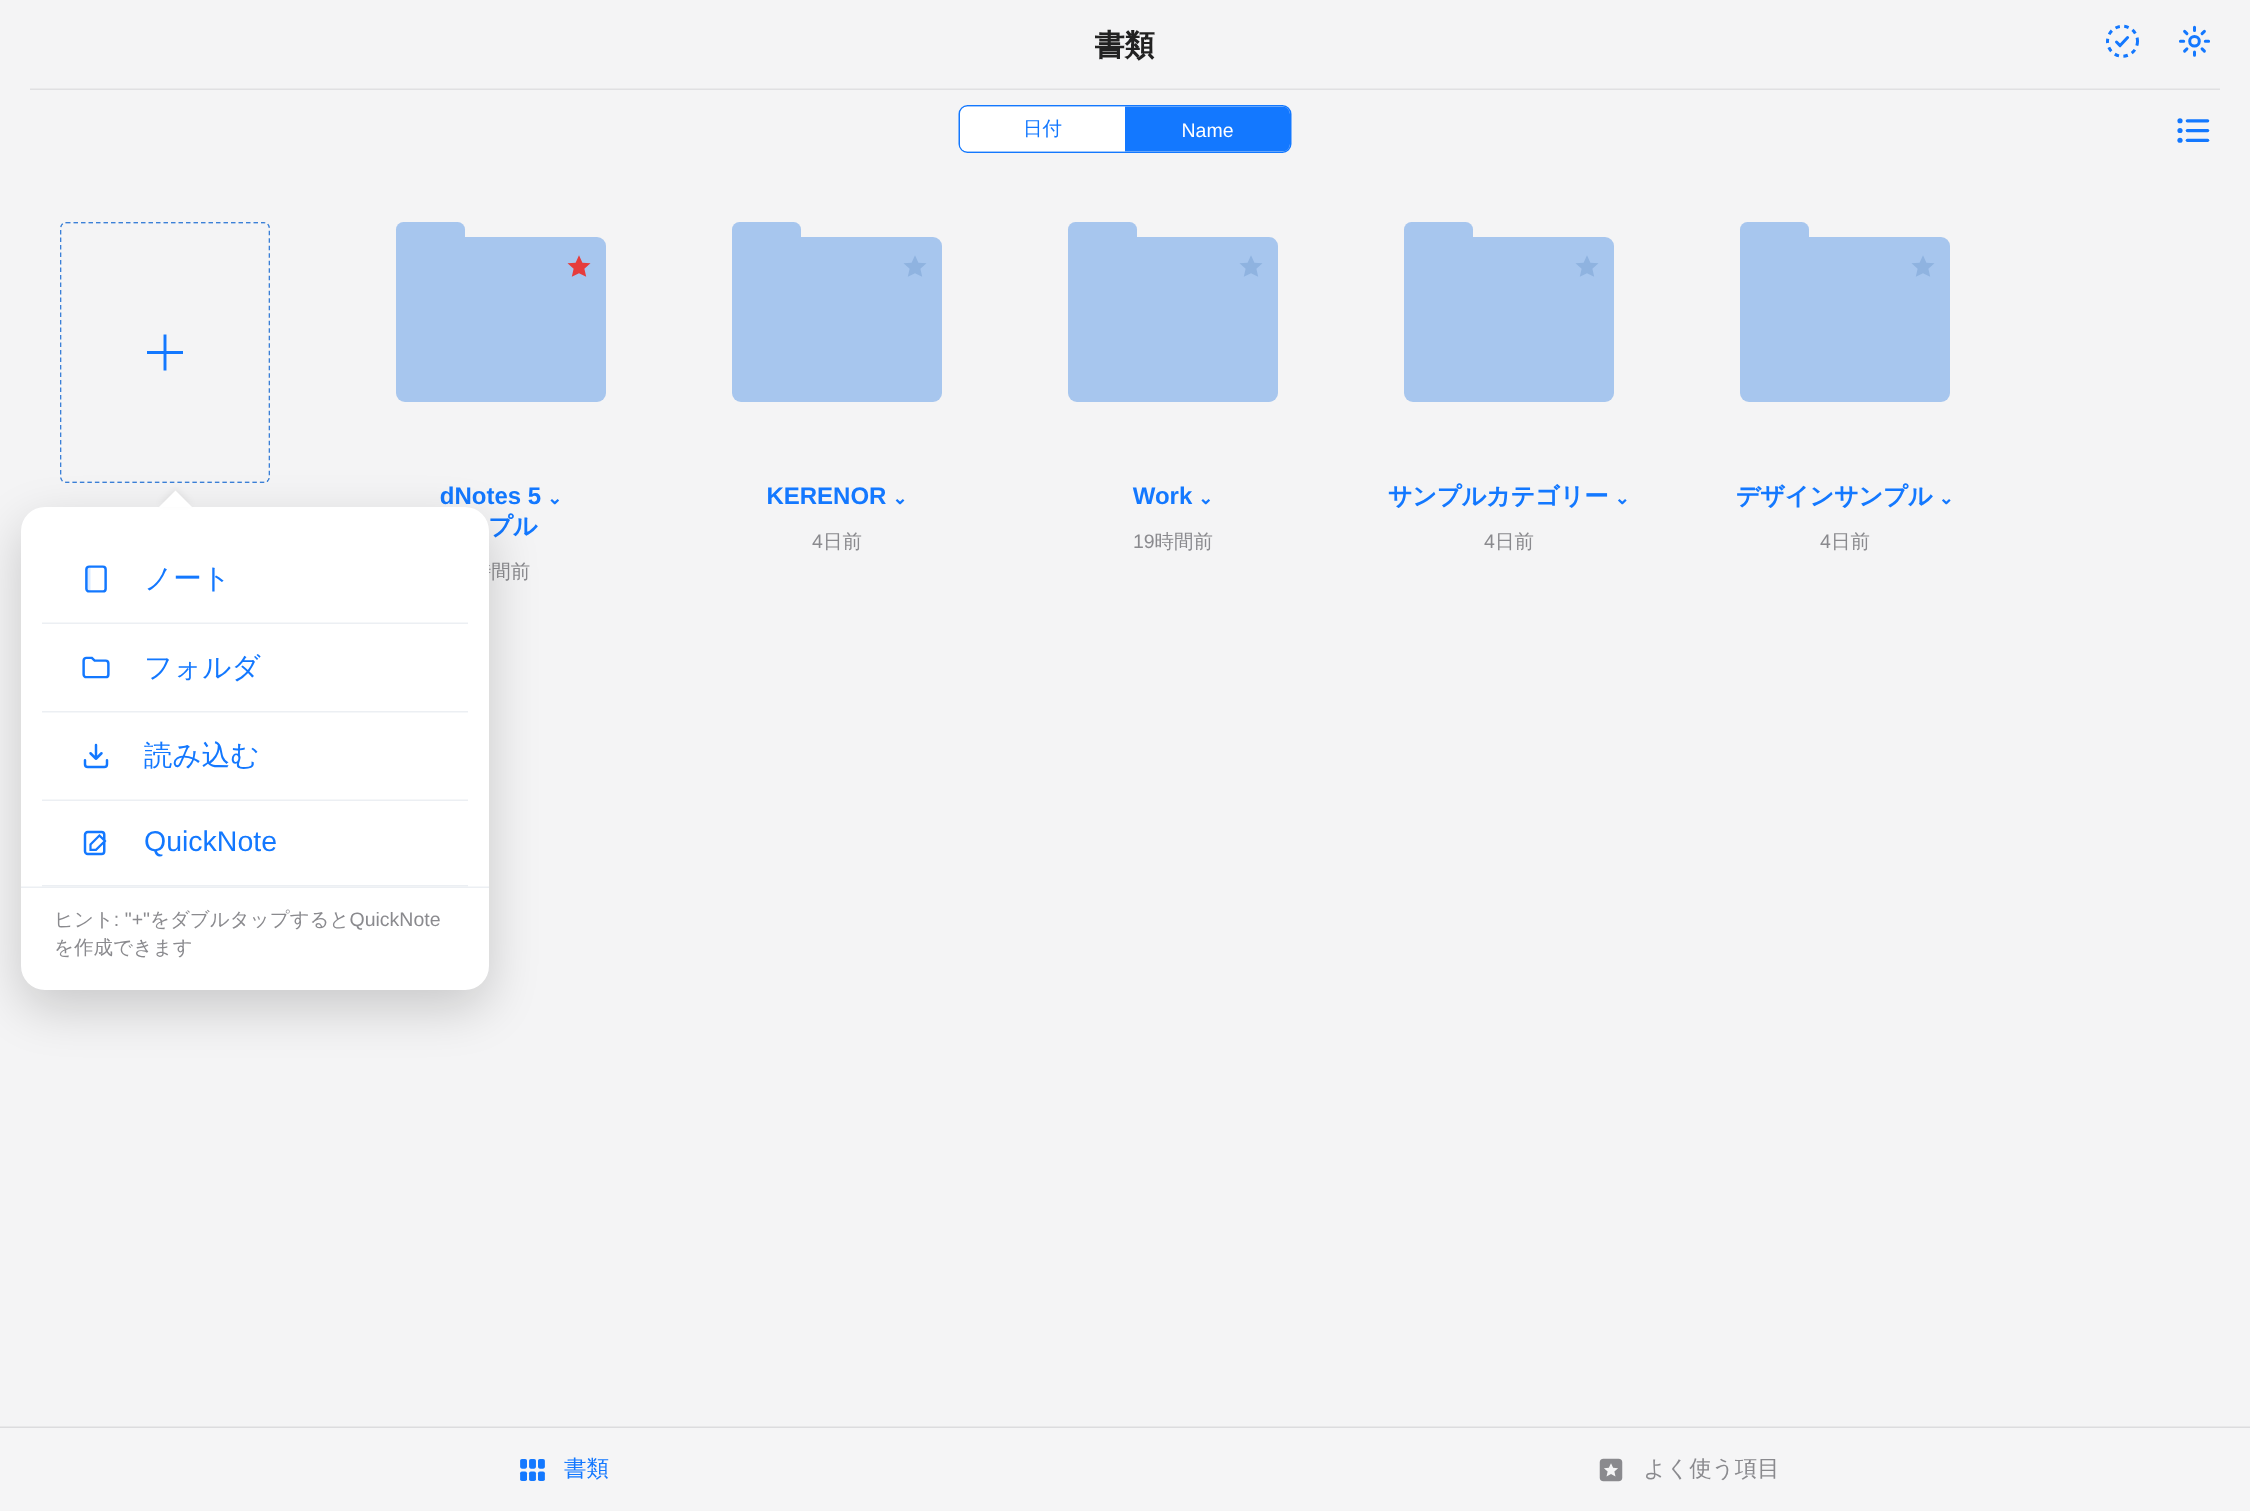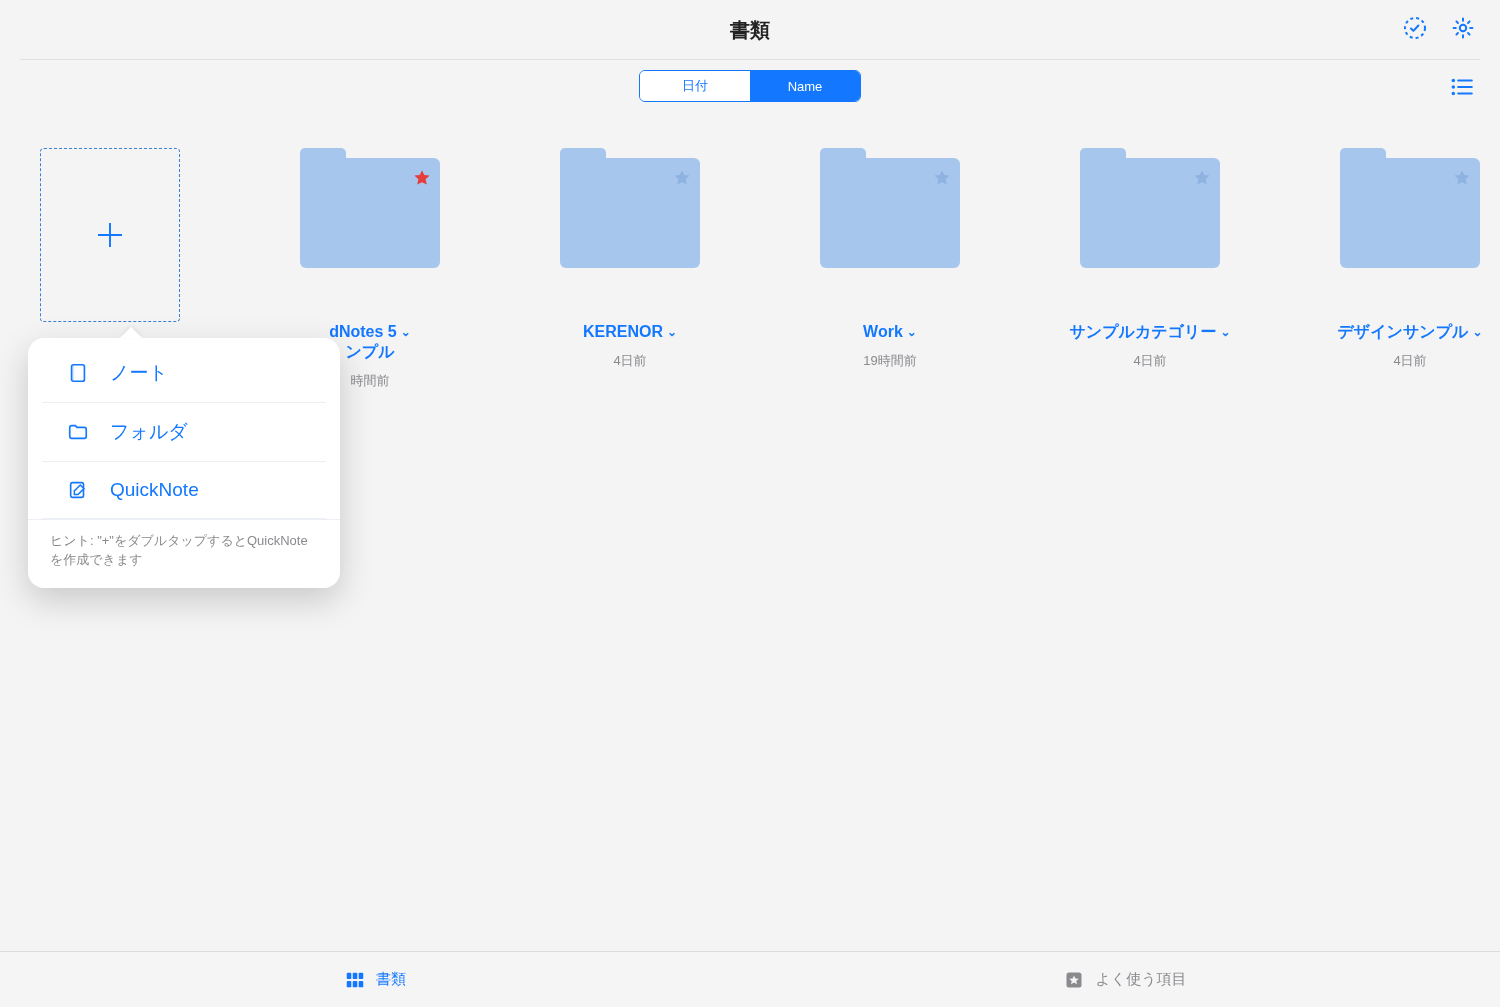--- a/index.html
+++ b/index.html
@@ -67,21 +67,21 @@
   .list-toggle {
     position: absolute;
     right: 5px; top: 4px;
     color: #1378ff;
     cursor: pointer;
   }
 
   
   .grid {
     display: flex;
-    gap: 120px;
+    gap: 84px;
     padding: 30px 40px 0 40px;
     align-items: flex-start;
   }
   .cell {
     width: 140px;
     display: flex;
     flex-direction: column;
     align-items: center;
   }
 
@@ -156,23 +156,22 @@
 
   
   .popover {
     position: absolute;
     left: 14px;
     top: 338px;
     width: 312px;
     background: #fff;
     border-radius: 16px;
     box-shadow: 0 12px 34px rgba(0,0,0,.18);
-    padding: 6px 0 2px 0;
+    padding: 19px 0 2px 0;
     z-index: 50;
-    margin-left: 14px;
   }
   .popover::before {
     content: "";
     position: absolute;
     top: -11px; left: 92px;
     width: 0; height: 0;
     border-left: 11px solid transparent;
     border-right: 11px solid transparent;
     border-bottom: 11px solid #fff;
     filter: drop-shadow(0 -2px 2px rgba(0,0,0,.06));
@@ -376,20 +375,29 @@
     <span class="mi-icon">
       <svg width="22" height="22" viewBox="0 0 24 24" fill="none">
           <path d="M3 7a2 2 0 012-2h4l2 2h8a2 2 0 012 2v8a2 2 0 01-2 2H5a2 2 0 01-2-2V7z" stroke="currentColor" stroke-width="1.8"></path>
         </svg>
     </span>
     <span>フォルダ</span>
   </div>
 
 
 
+  <div class="menu-item">
+    <span class="mi-icon">
+      <svg width="22" height="22" viewBox="0 0 24 24" fill="none">
+          <path d="M12 4v10m0 0l-4-4m4 4l4-4" stroke="currentColor" stroke-width="1.8" stroke-linecap="round" stroke-linejoin="round"></path>
+          <path d="M4 15v3a2 2 0 002 2h12a2 2 0 002-2v-3" stroke="currentColor" stroke-width="1.8" stroke-linecap="round"></path>
+        </svg>
+    </span>
+    <span>読み込む</span>
+  </div>
 
   <div class="menu-item">
     <span class="mi-icon">
       <svg width="22" height="22" viewBox="0 0 24 24" fill="none">
           <rect x="4" y="4" width="14" height="16" rx="2" stroke="currentColor" stroke-width="1.8"></rect>
           <path d="M14.5 6.5l4 4L12 17H8v-4l6.5-6.5z" stroke="currentColor" stroke-width="1.6" fill="#fff"></path>
         </svg>
     </span>
     <span>QuickNote</span>
   </div>

